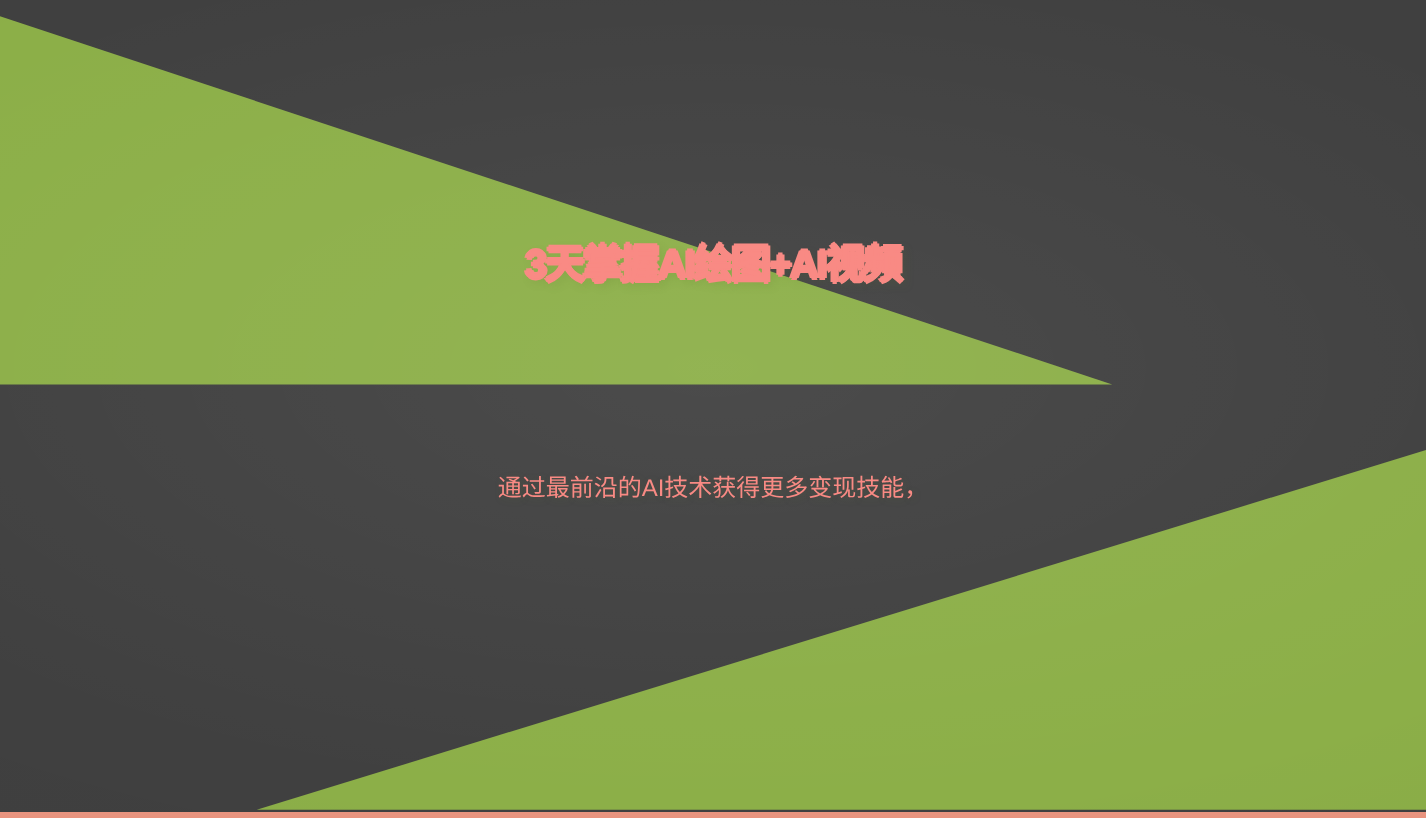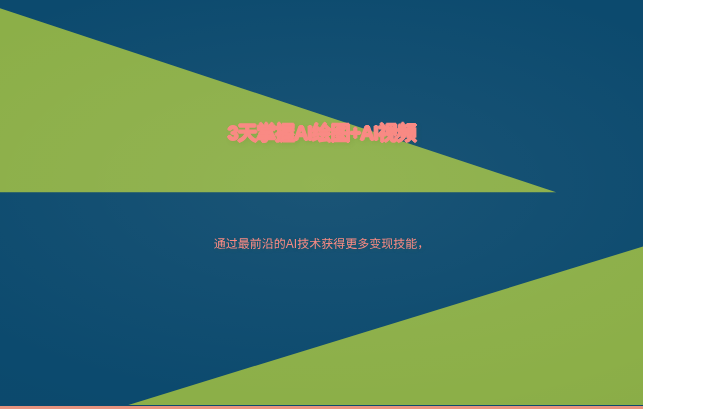--- a/index.html
+++ b/index.html
@@ -116,21 +116,21 @@
   }
 
   .subhead .sub-line {
     display: block;
     white-space: nowrap;
   }
 </style>
 </head>
 <body>
 
-<div id="banner" style="width: 643px; height: 409px; background: #0c4a6e;">
+<div id="banner" style="width: 713px; height: 409px; background: #404040;">
 
   <div class="bg-layer">
     <div class="diag-top-left" style="background: rgb(140, 175, 72);"></div>
     <div class="diag-bottom-right" style="background: rgb(140, 175, 72);"></div>
     <div class="bg-sheen"></div>
   </div>
 
   <div class="content">
 
     <div class="headline" style="color: rgb(249, 138, 132); text-shadow: rgb(249, 138, 132) 1px 0px 0px, rgb(249, 138, 132) -1px 0px 0px, rgb(249, 138, 132) 0px 1px 0px, rgb(249, 138, 132) 0px -1px 0px, rgba(90, 120, 45, 0.22) 2px 2px 5px; font-size: 20px;">3天掌握AI绘图+AI视频</div>

